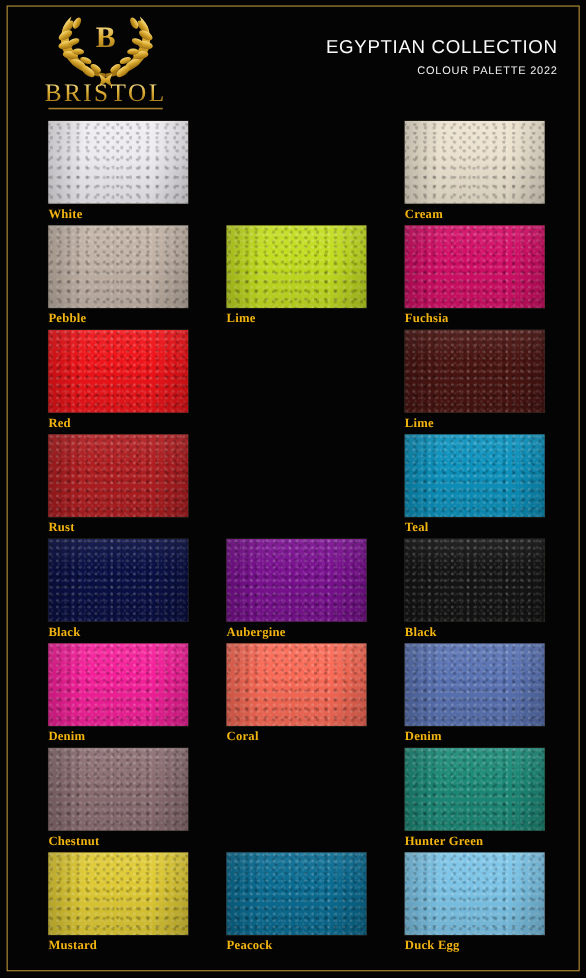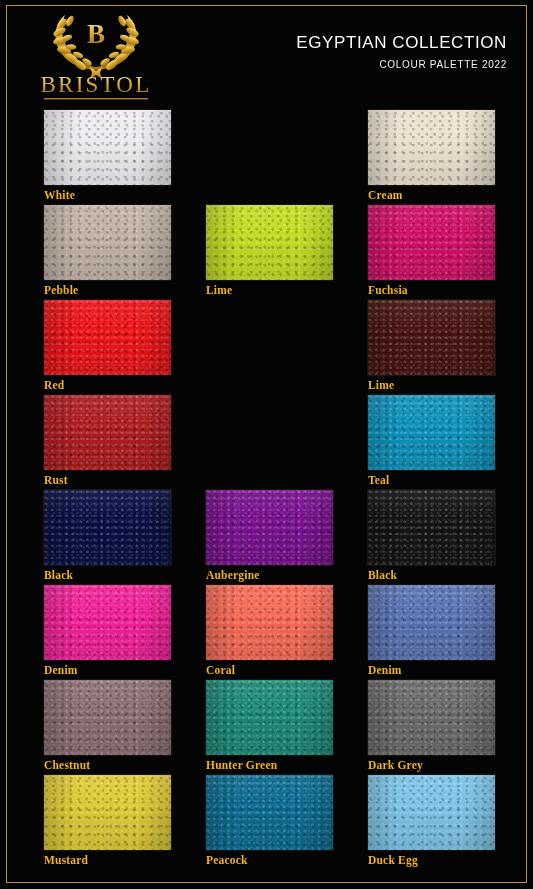--- a/index.html
+++ b/index.html
@@ -278,24 +278,20 @@
       </div>
       <div class="swatch-row">
         <div class="swatch-cell">
           <div class="swatch-chip" style="background-color: rgb(140, 111, 115);"></div>
           <div class="swatch-label">Chestnut</div>
         </div>
         <div class="swatch-cell">
           <div class="swatch-chip" style="background-color: rgb(29, 138, 120);"></div>
           <div class="swatch-label">Hunter Green</div>
         </div>
-        <div class="swatch-cell">
-          <div class="swatch-chip" style="background-color: rgb(107, 107, 107);"></div>
-          <div class="swatch-label">Dark Grey</div>
-        </div>
       </div>
       <div class="swatch-row">
         <div class="swatch-cell">
           <div class="swatch-chip" style="background-color: rgb(223, 202, 52);"></div>
           <div class="swatch-label">Mustard</div>
         </div>
         <div class="swatch-cell">
           <div class="swatch-chip" style="background-color: rgb(11, 108, 146);"></div>
           <div class="swatch-label">Peacock</div>
         </div>

